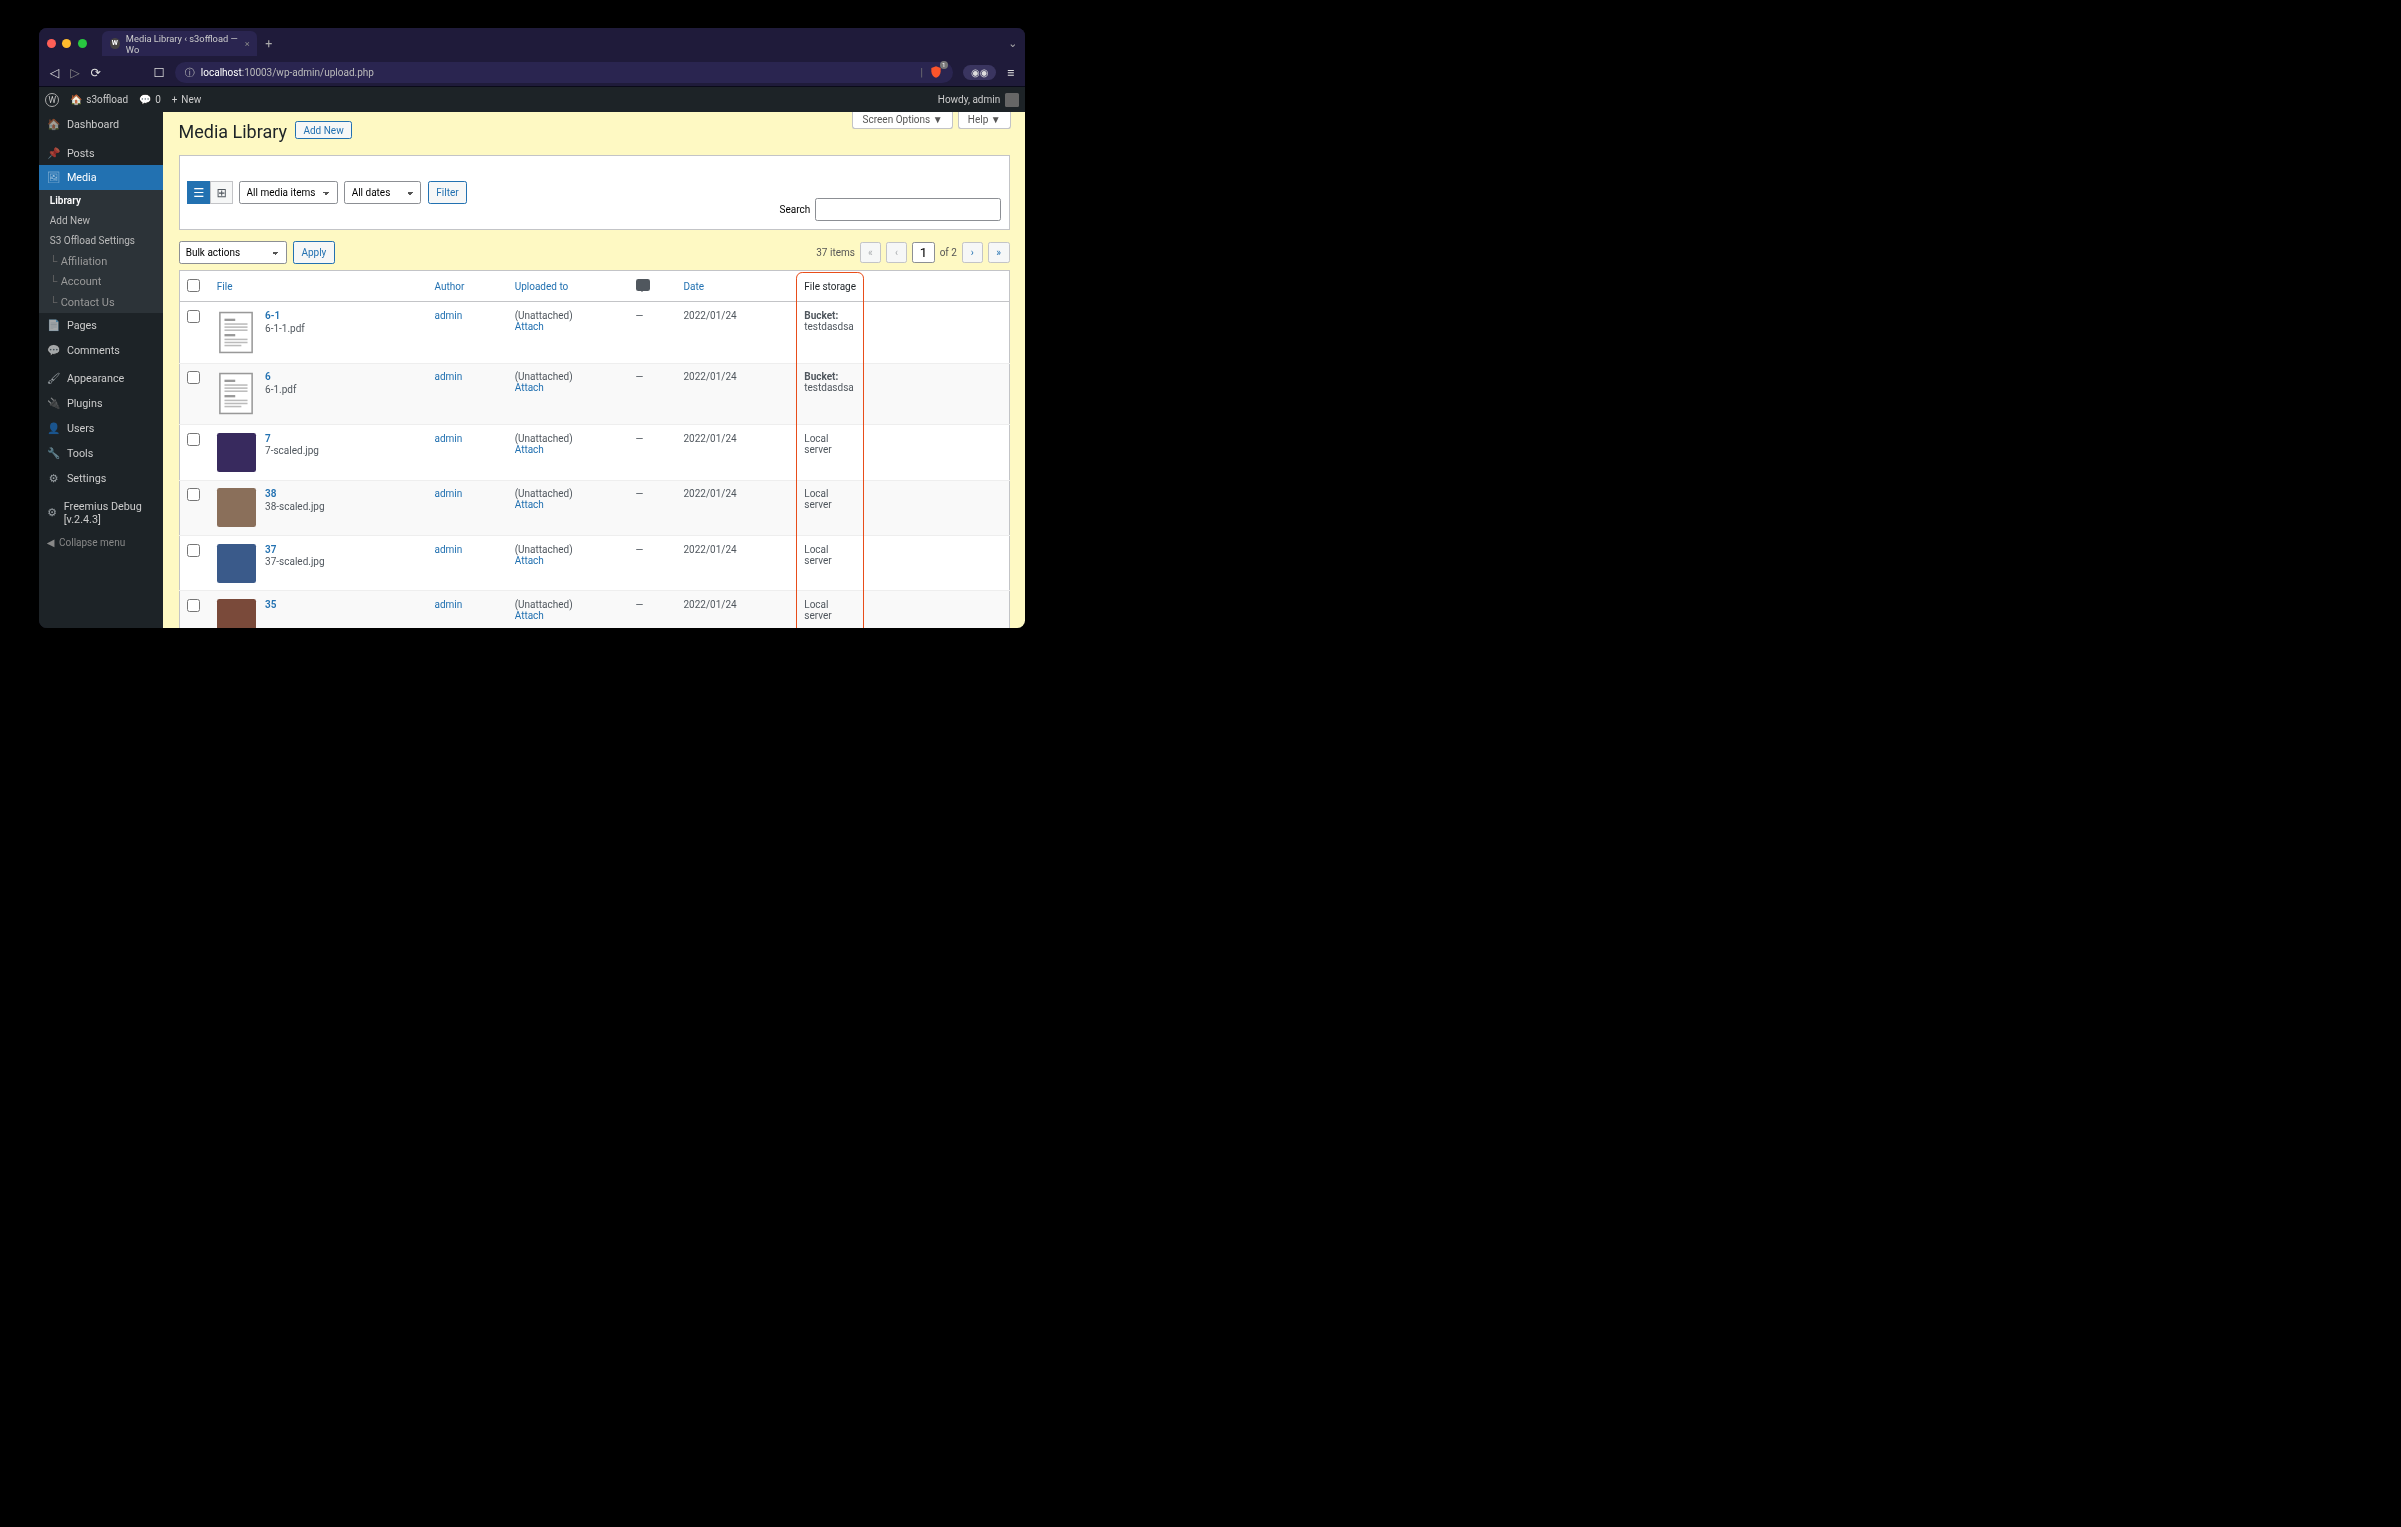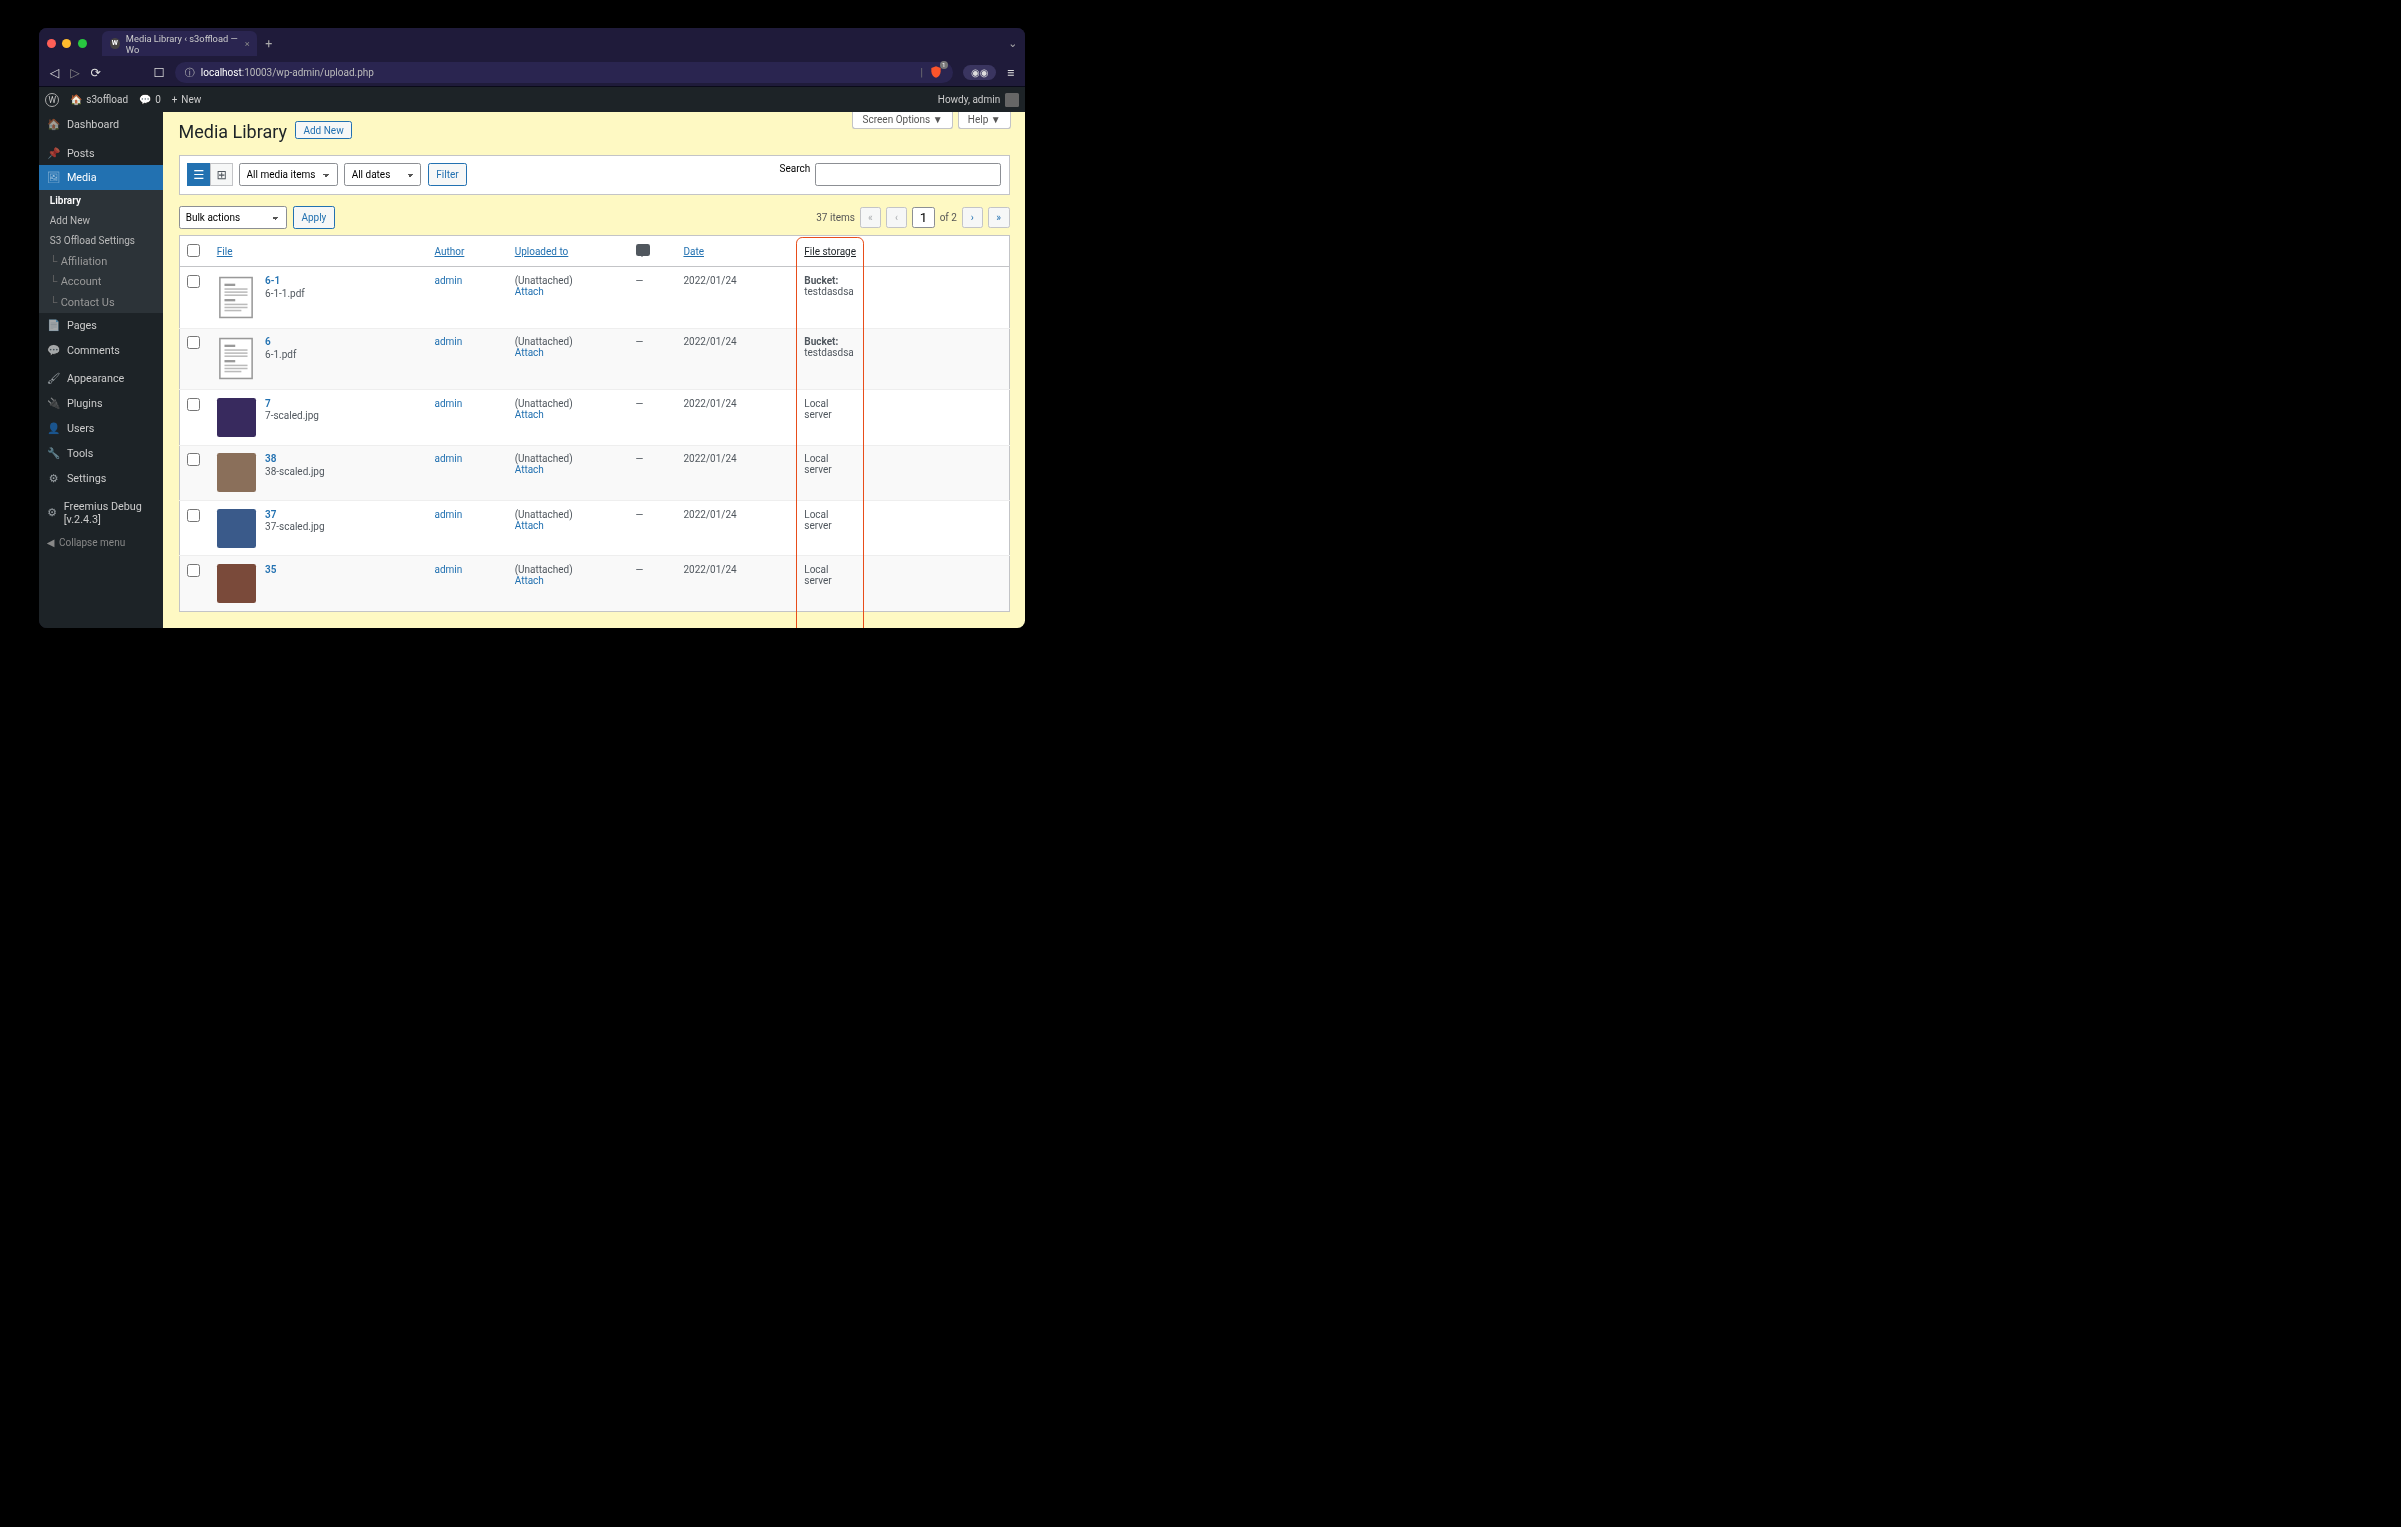--- a/index.html
+++ b/index.html
@@ -68,32 +68,32 @@
 .page-title { font-size: 18px; font-weight: 400; color: #1d2327; }
 .page-action { border: 0.8px solid #2271b1; color: #2271b1; background: #f6f7f7; padding: 2.3px 7.7px; font-size: 10px; border-radius: 2.3px; cursor: pointer; }
 
 .filter-bar { background: #fff; border: 0.8px solid #c3c4c7; padding: 7.7px; display: flex; align-items: center; gap: 6.2px; margin-bottom: 10.8px; }
 .view-switch { display: flex; }
 .view-btn { width: 23px; height: 23px; border: 0.8px solid #c3c4c7; display: flex; align-items: center; justify-content: center; cursor: pointer; background: #f6f7f7; }
 .view-btn.active { background: #2271b1; color: #fff; border-color: #2271b1; }
 .view-btn:not(.active) { color: #50575e; }
 .wp-select { border: 0.8px solid #8c8f94; background: #fff; padding: 0 21.7px 0 6.2px; height: 23px; font-size: 10px; border-radius: 2.3px; appearance: none; background-image: linear-gradient(45deg, transparent 50%, #555 50%), linear-gradient(135deg, #555 50%, transparent 50%); background-position: calc(100% - 10.8px) 10px, calc(100% - 7.7px) 10px; background-size: 3.1px 3.1px; background-repeat: no-repeat; }
 .wp-btn { border: 0.8px solid #2271b1; color: #2271b1; background: #f6f7f7; padding: 0 7.7px; height: 23px; font-size: 10px; border-radius: 2.3px; cursor: pointer; }
-.search-group { margin-left: auto; display: flex; align-items: flex-start; gap: 4.6px; font-size: 10px; }
+.search-group { margin-left: auto; display: flex; align-items: center; gap: 4.6px; font-size: 10px; margin-top: 35px; }
 .search-group input { border: 0.8px solid #8c8f94; height: 23px; width: 186px; padding: 0 6.2px; border-radius: 2.3px; }
 
 .tablenav { display: flex; align-items: center; gap: 6.2px; margin-bottom: 6.2px; }
 .tablenav .bulk-sel { width: 108px; }
 .pagination { margin-left: auto; display: flex; align-items: center; gap: 4.6px; font-size: 10px; color: #555; }
 .page-btn { border: 0.8px solid #c3c4c7; background: #f6f7f7; width: 21.7px; height: 21.7px; display: flex; align-items: center; justify-content: center; border-radius: 2.3px; cursor: pointer; color: #2271b1; }
 .page-btn.disabled { color: #a7aaad; cursor: default; }
 .page-input { width: 23px; height: 21.7px; text-align: center; border: 0.8px solid #8c8f94; border-radius: 2.3px; }
 
 .wp-table { width: 100%; border-collapse: collapse; background: #fff; border: 0.8px solid #c3c4c7; font-size: 10px; }
-.wp-table th { text-align: left; padding: 7.7px; border-bottom: 0.8px solid #c3c4c7; font-weight: 400; color: #2271b1; cursor: pointer; text-decoration: underline; }
+.wp-table th { text-align: left; padding: 7.7px; border-bottom: 0.8px solid #c3c4c7; font-weight: 400; color: #2271b1; cursor: pointer; }
 .wp-table th.nolink { color: #1d2327; cursor: default; }
 .wp-table th.check { width: 23px; }
 .wp-table td { padding: 7.7px; vertical-align: top; border-top: 0.8px solid #eee; color: #50575e; }
 .wp-table tr:nth-child(even) td { background: #f9f9f9; }
 .file-cell { display: flex; gap: 9.3px; }
 .thumb { width: 39px; height: 45px; background: #ddd; display: flex; align-items: center; justify-content: center; flex-shrink: 0; }
 .thumb.doc { background: transparent; }
 .thumb-img { width: 39px; height: 39px; border-radius: 2.3px; flex-shrink: 0; }
 .file-info .fname { color: #2271b1; font-weight: 600; display: block; margin-bottom: 1.5px; }
 .file-info .ffile { color: #50575e; }

